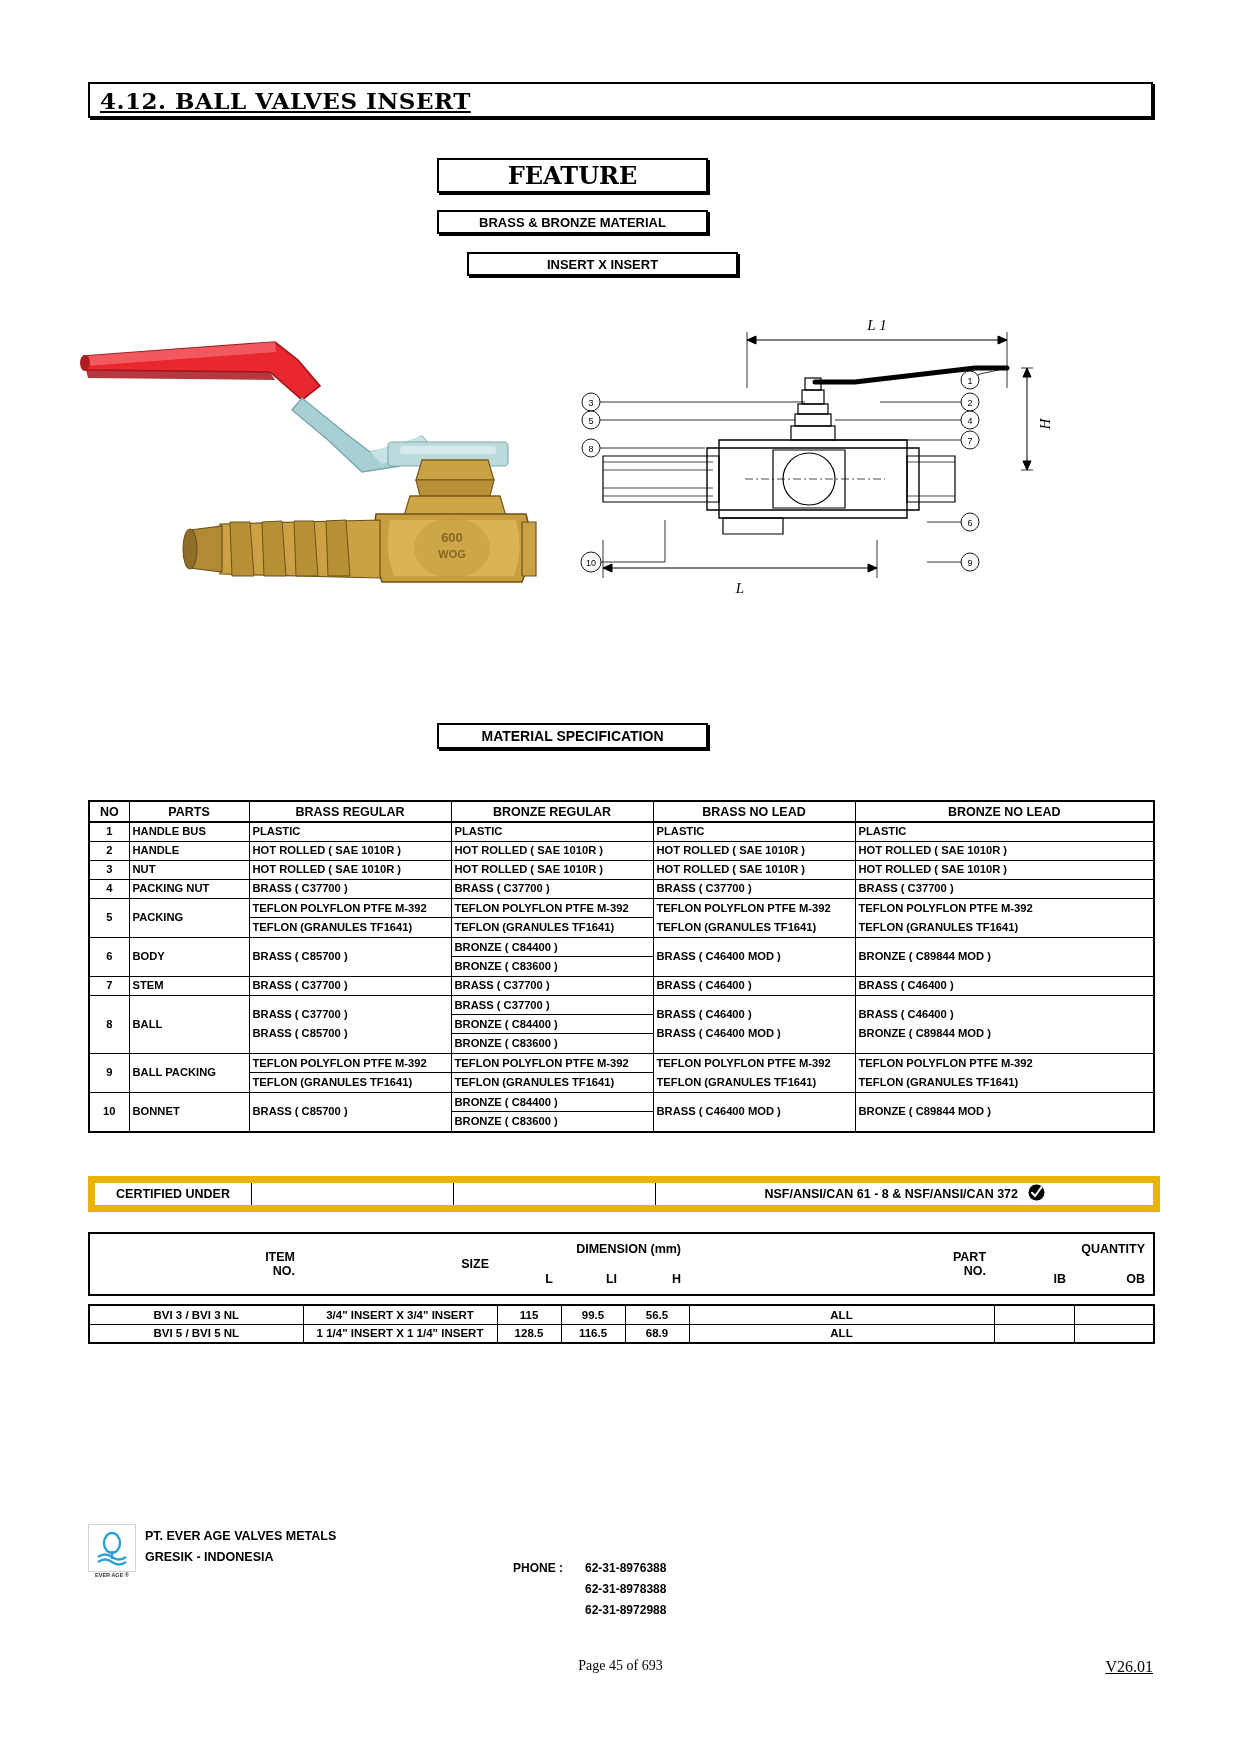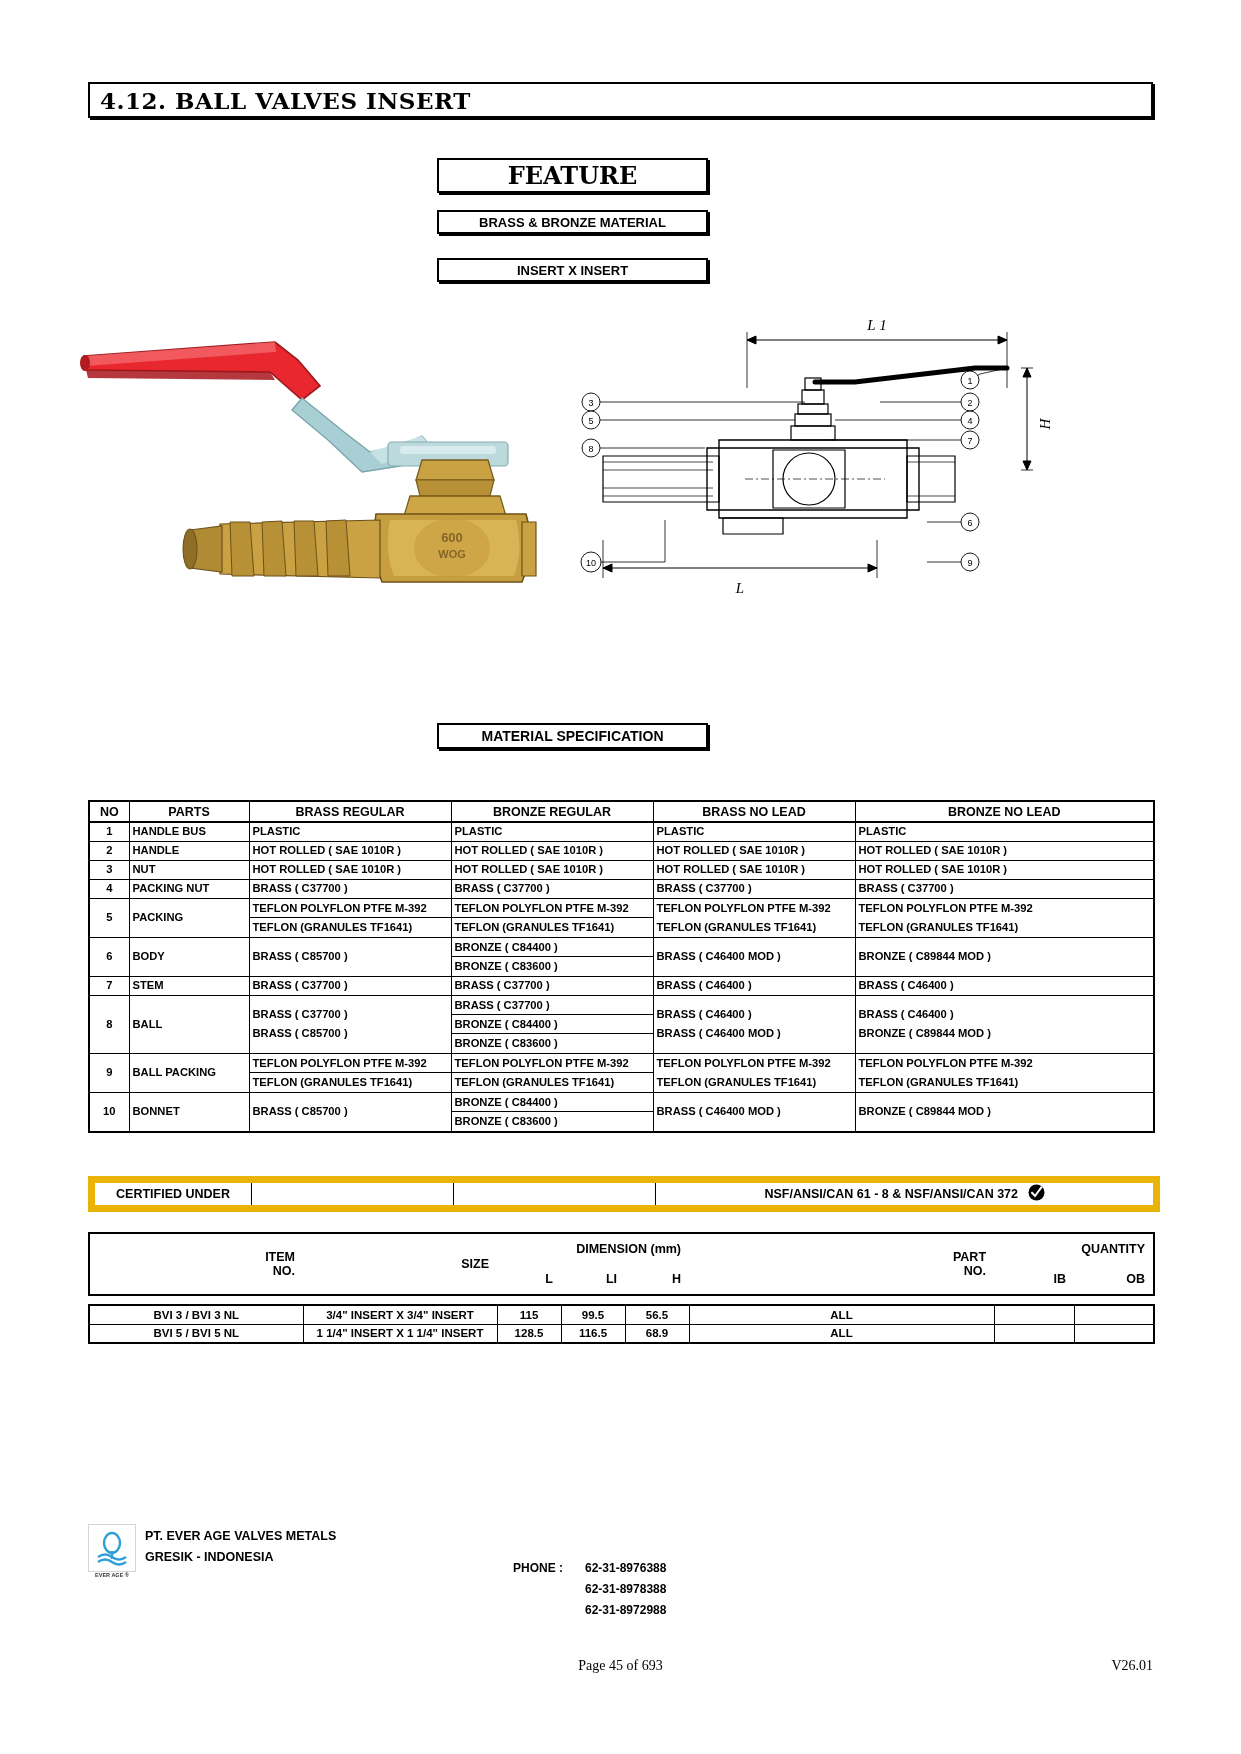--- a/index.html
+++ b/index.html
@@ -16,37 +16,38 @@
 
   
   .section-title {
     position:absolute; left:88px; top:82px; width:1065px; height:36px;
     border:2px solid #000;
     display:flex; align-items:center;
     font-family:"DejaVu Serif", serif;
     font-weight:bold; font-size:23px; letter-spacing:.5px;
     padding-left:10px;
     box-shadow:2px 2px 0 #000;
+    text-decoration:underline;
   }
 
   
   .feature-box {
     position:absolute; left:437px; top:158px; width:271px; height:35px;
     border:2px solid #000; box-shadow:2px 2px 0 #000;
     display:flex; align-items:center; justify-content:center;
     font-family:"DejaVu Serif", serif; font-weight:bold; font-size:24px;
   }
   .feature-sub {
     position:absolute; left:437px; width:271px; height:24px;
     border:2px solid #000; box-shadow:2px 2px 0 #000;
     display:flex; align-items:center; justify-content:center;
     font-weight:bold; font-size:13px;
   }
   #fsub0 { top:210px; }
-  #fsub1 { top:258px; }
+  #fsub1 { top:252px;margin-left:30px; }
 
   
   .photo { position:absolute; left:70px; top:320px; width:470px; height:275px; }
 
   
   .drawing { position:absolute; left:555px; top:310px; width:520px; height:300px; }
 
   
   .matspec-banner {
     position:absolute; left:437px; top:723px; width:271px; height:26px;
@@ -136,21 +137,21 @@
   .fx-block { position:absolute; left:690px; top:6px; font-size:12px; font-weight:bold; line-height:21px; }
   .fx-block .row { display:flex; }
   .fx-block .lab { width:66px; }
 
   .page-footer {
     position:absolute; left:88px; top:1658px; width:1065px;
     display:flex; justify-content:space-between;
     font-size:14px; font-family:"Liberation Serif", serif;
   }
   .pg-center { position:absolute; left:0; width:1065px; text-align:center; font-size:14px;}
-  .pg-right { margin-left:auto; font-size:14px; }
+  .pg-right { margin-left:auto; font-size:16px;text-decoration:underline; }
 
   .nsf-mark { display:inline-block; vertical-align:-3px; margin-left:6px; }
 </style>
 </head>
 <body>
 
 <div class="page">
 
   <div class="section-title">
     <span>4.12.  BALL VALVES INSERT</span>

